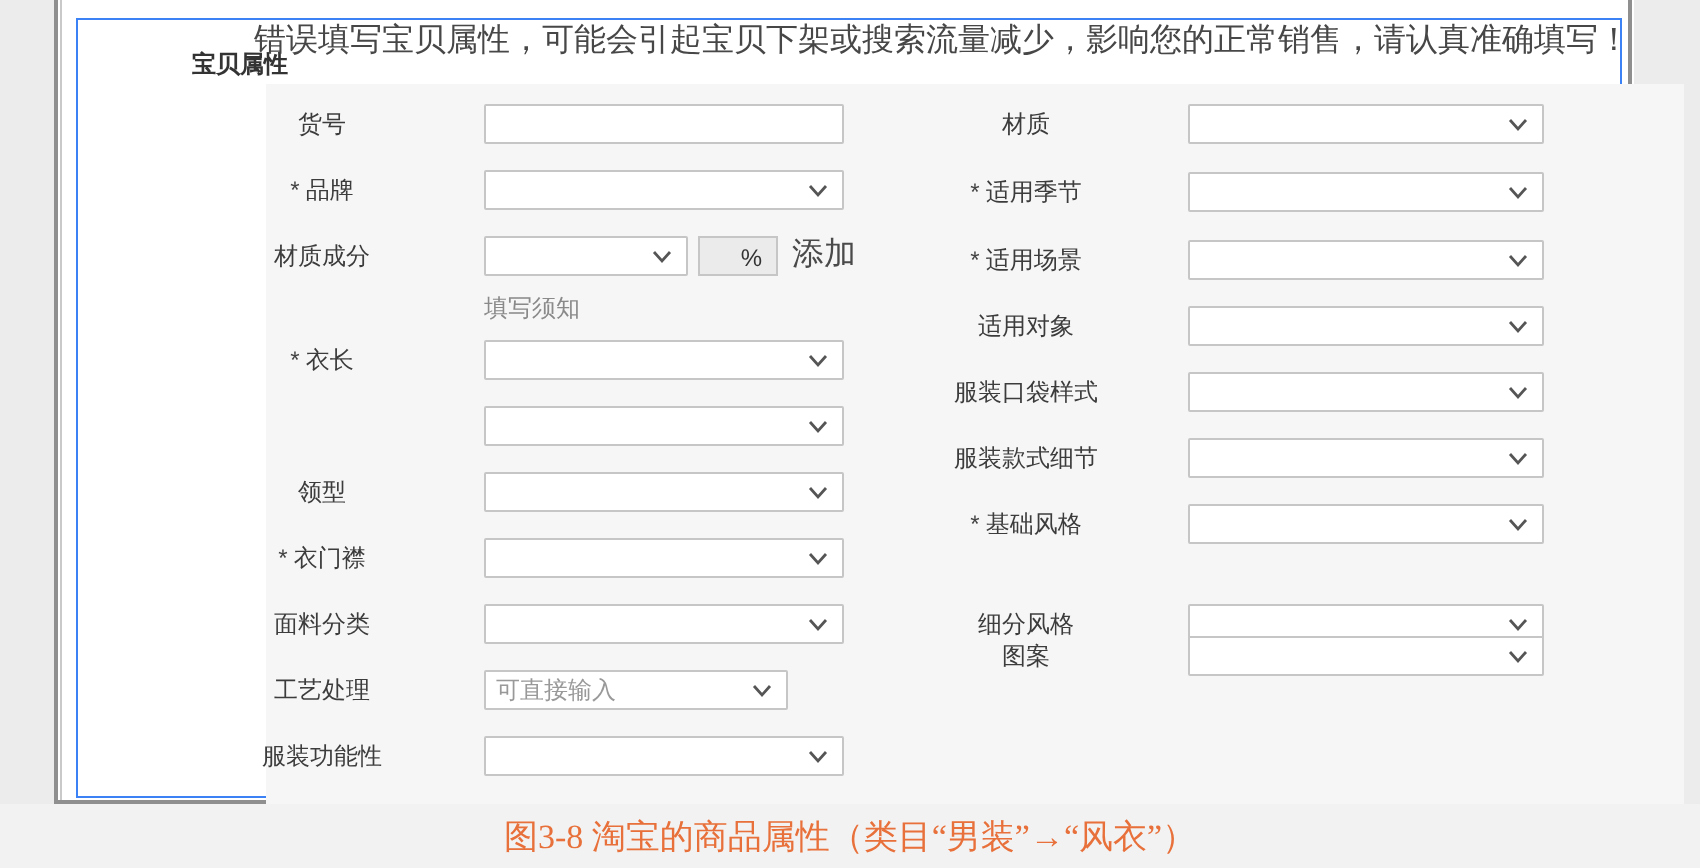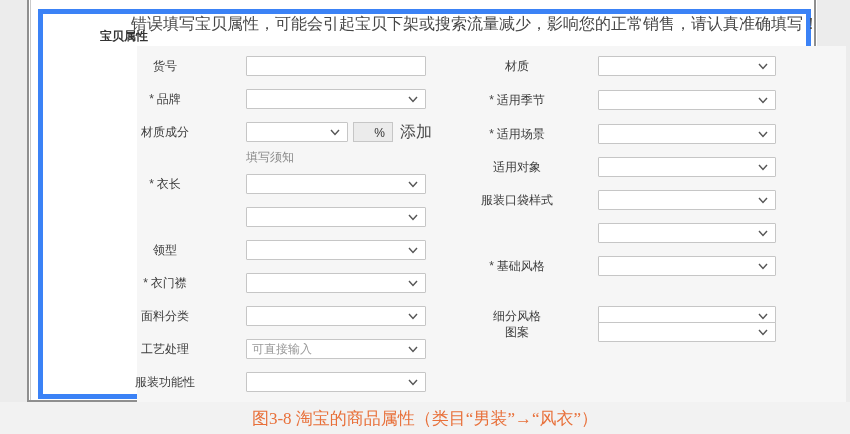--- a/index.html
+++ b/index.html
@@ -11,21 +11,21 @@
   .strip-left { left:0; width:27px; }
   .strip-right { left:817px; width:33px; }
   .frame-line-v { position:absolute; top:0; height:402px; background:#8f8f8f; }
   .fl-left { left:27px; width:2px; }
   .fl-left2 { left:30px; width:1px; background:#c9c9c9; }
   .fl-right { left:814px; width:2px; }
   .frame-line-bottom { position:absolute; left:27px; top:400px; width:789px; height:2px; background:#8f8f8f; }
 
   
   #panel { position:absolute; left:38px; top:9px; width:773px; height:390px;
-           background:#ffffff; border:5px solid #3b82f6; }
+           background:#ffffff; border:1px solid #3b82f6; }
   #panel-title { position:absolute; left:57px; top:14px; font-size:12px; font-weight:bold; color:#333; white-space:nowrap; }
   #panel-warning { position:absolute; left:88px; top:0; font-size:16px; color:#474747; white-space:nowrap; }
 
   #form-area { position:absolute; left:94px; top:32px; width:709px; height:361px; background:#f6f6f6; }
 
   .row { position:absolute; left:0; width:709px; height:20px; }
   .lbl { position:absolute; top:0; height:20px; line-height:20px; font-size:12px; color:#3c3c3c;
          text-align:center; white-space:nowrap; }
   .lbl .req { margin-right:3px; color:#444; }
   .lbl-left  { right:606px; width:150px; }
@@ -79,21 +79,21 @@
           <div class="ctrl" style="left: 109px; width: 102px;">
             <span class="val"></span>
             <svg class="chev" viewBox="0 0 10 7" width="10" height="7">
               <polyline points="1,1 5,5.5 9,1" fill="none" stroke="#555" stroke-width="1.4"></polyline>
             </svg>
           </div>
           <div class="unit-box" style="left: 216px; width: 40px;">%</div>
           <span class="add-link" style="left: 263px;">添加</span>
         </div>
         <div class="row" style="top: 102px;">
-          <span class="note-link" style="left: 109px; font-family: Liberation Mono, monospace;">填写须知</span>
+          <span class="note-link" style="left: 109px;">填写须知</span>
         </div>
         <div class="row" style="top: 128px;">
           <span class="lbl lbl-left"><span class="req">*</span><span>衣长</span></span>
           <div class="ctrl" style="left: 109px; width: 180px;">
             <span class="val"></span>
             <svg class="chev" viewBox="0 0 10 7" width="10" height="7">
               <polyline points="1,1 5,5.5 9,1" fill="none" stroke="#555" stroke-width="1.4"></polyline>
             </svg>
           </div>
         </div>
@@ -127,21 +127,21 @@
           <span class="lbl lbl-left"><span>面料分类</span></span>
           <div class="ctrl" style="left: 109px; width: 180px;">
             <span class="val"></span>
             <svg class="chev" viewBox="0 0 10 7" width="10" height="7">
               <polyline points="1,1 5,5.5 9,1" fill="none" stroke="#555" stroke-width="1.4"></polyline>
             </svg>
           </div>
         </div>
         <div class="row" style="top: 293px;">
           <span class="lbl lbl-left"><span>工艺处理</span></span>
-          <div class="ctrl" style="left: 109px; width: 180px;">
+          <div class="ctrl" style="left: 109px; width: 152px;">
             <span class="val">可直接输入</span>
             <svg class="chev" viewBox="0 0 10 7" width="10" height="7">
               <polyline points="1,1 5,5.5 9,1" fill="none" stroke="#555" stroke-width="1.4"></polyline>
             </svg>
           </div>
         </div>
         <div class="row" style="top: 10px;">
           <span class="lbl lbl-right"><span>材质</span></span>
           <div class="ctrl" style="left: 461px; width: 178px;">
             <span class="val"></span>
@@ -189,20 +189,21 @@
         <div class="row" style="top: 144px;">
           <span class="lbl lbl-right"><span>服装口袋样式</span></span>
           <div class="ctrl" style="left: 461px; width: 178px;">
             <span class="val"></span>
             <svg class="chev" viewBox="0 0 10 7" width="10" height="7">
               <polyline points="1,1 5,5.5 9,1" fill="none" stroke="#555" stroke-width="1.4"></polyline>
             </svg>
           </div>
         </div>
         <div class="row" style="top: 177px;">
+          <span class="lbl lbl-right"><span>服装款式细节</span></span>
           <div class="ctrl" style="left: 461px; width: 178px;">
             <span class="val"></span>
             <svg class="chev" viewBox="0 0 10 7" width="10" height="7">
               <polyline points="1,1 5,5.5 9,1" fill="none" stroke="#555" stroke-width="1.4"></polyline>
             </svg>
           </div>
         </div>
         <div class="row" style="top: 210px;">
           <span class="lbl lbl-right"><span class="req">*</span><span>基础风格</span></span>
           <div class="ctrl" style="left: 461px; width: 178px;">

